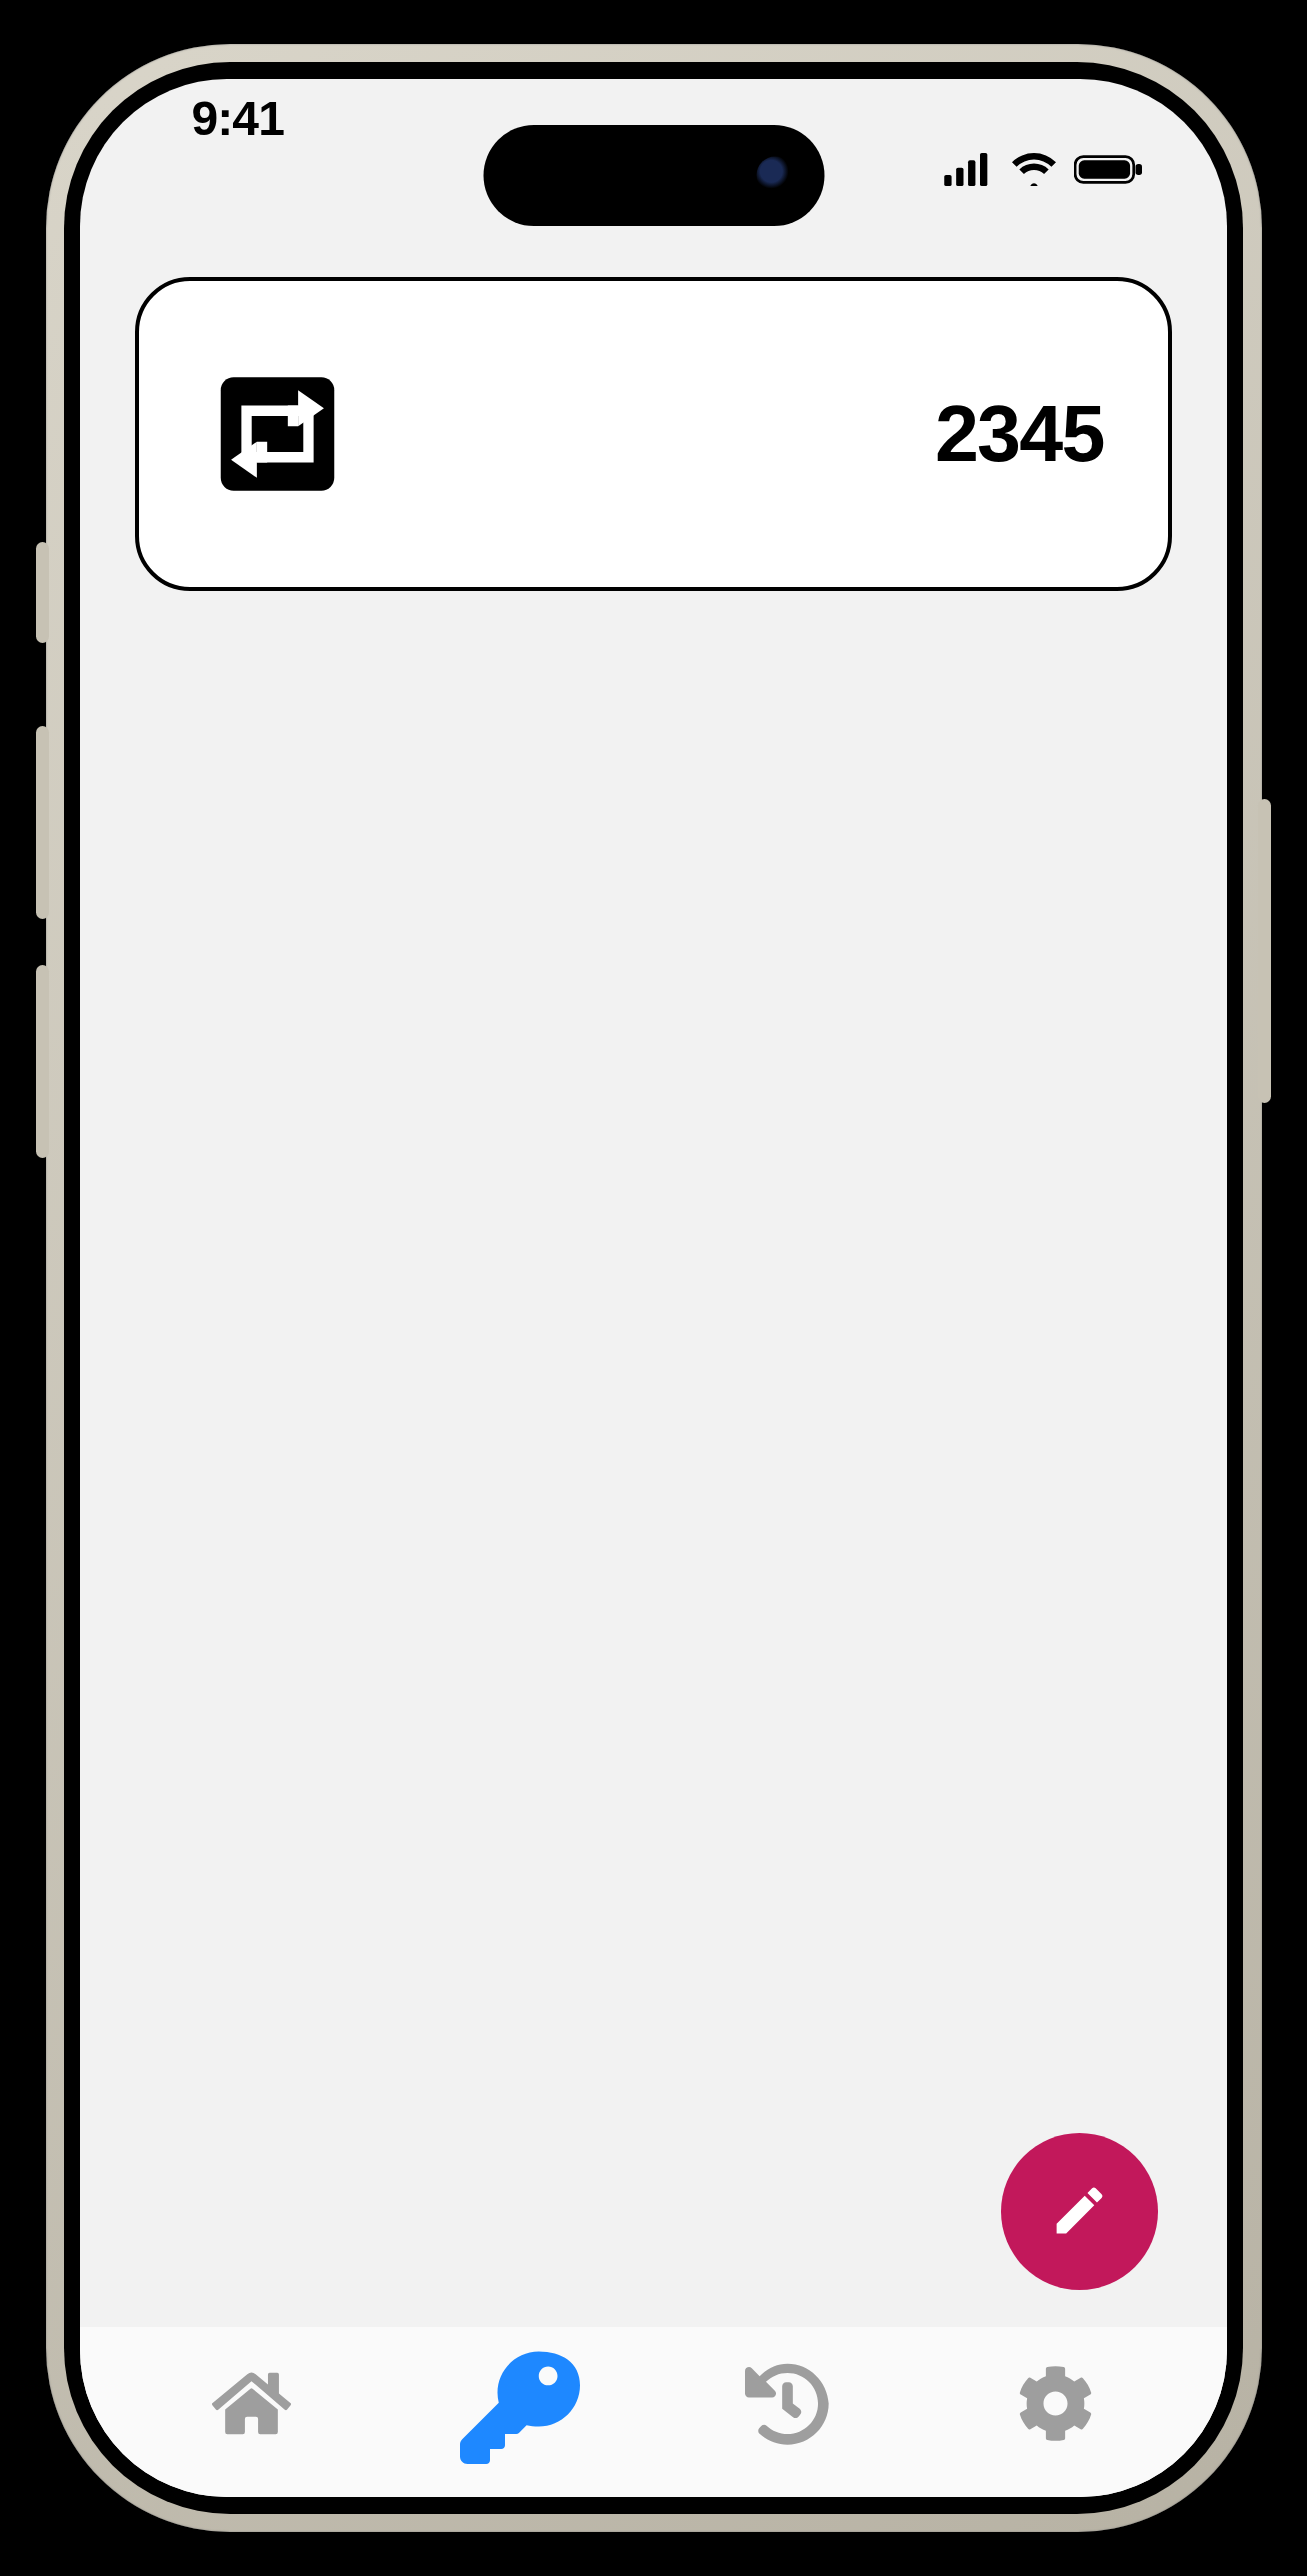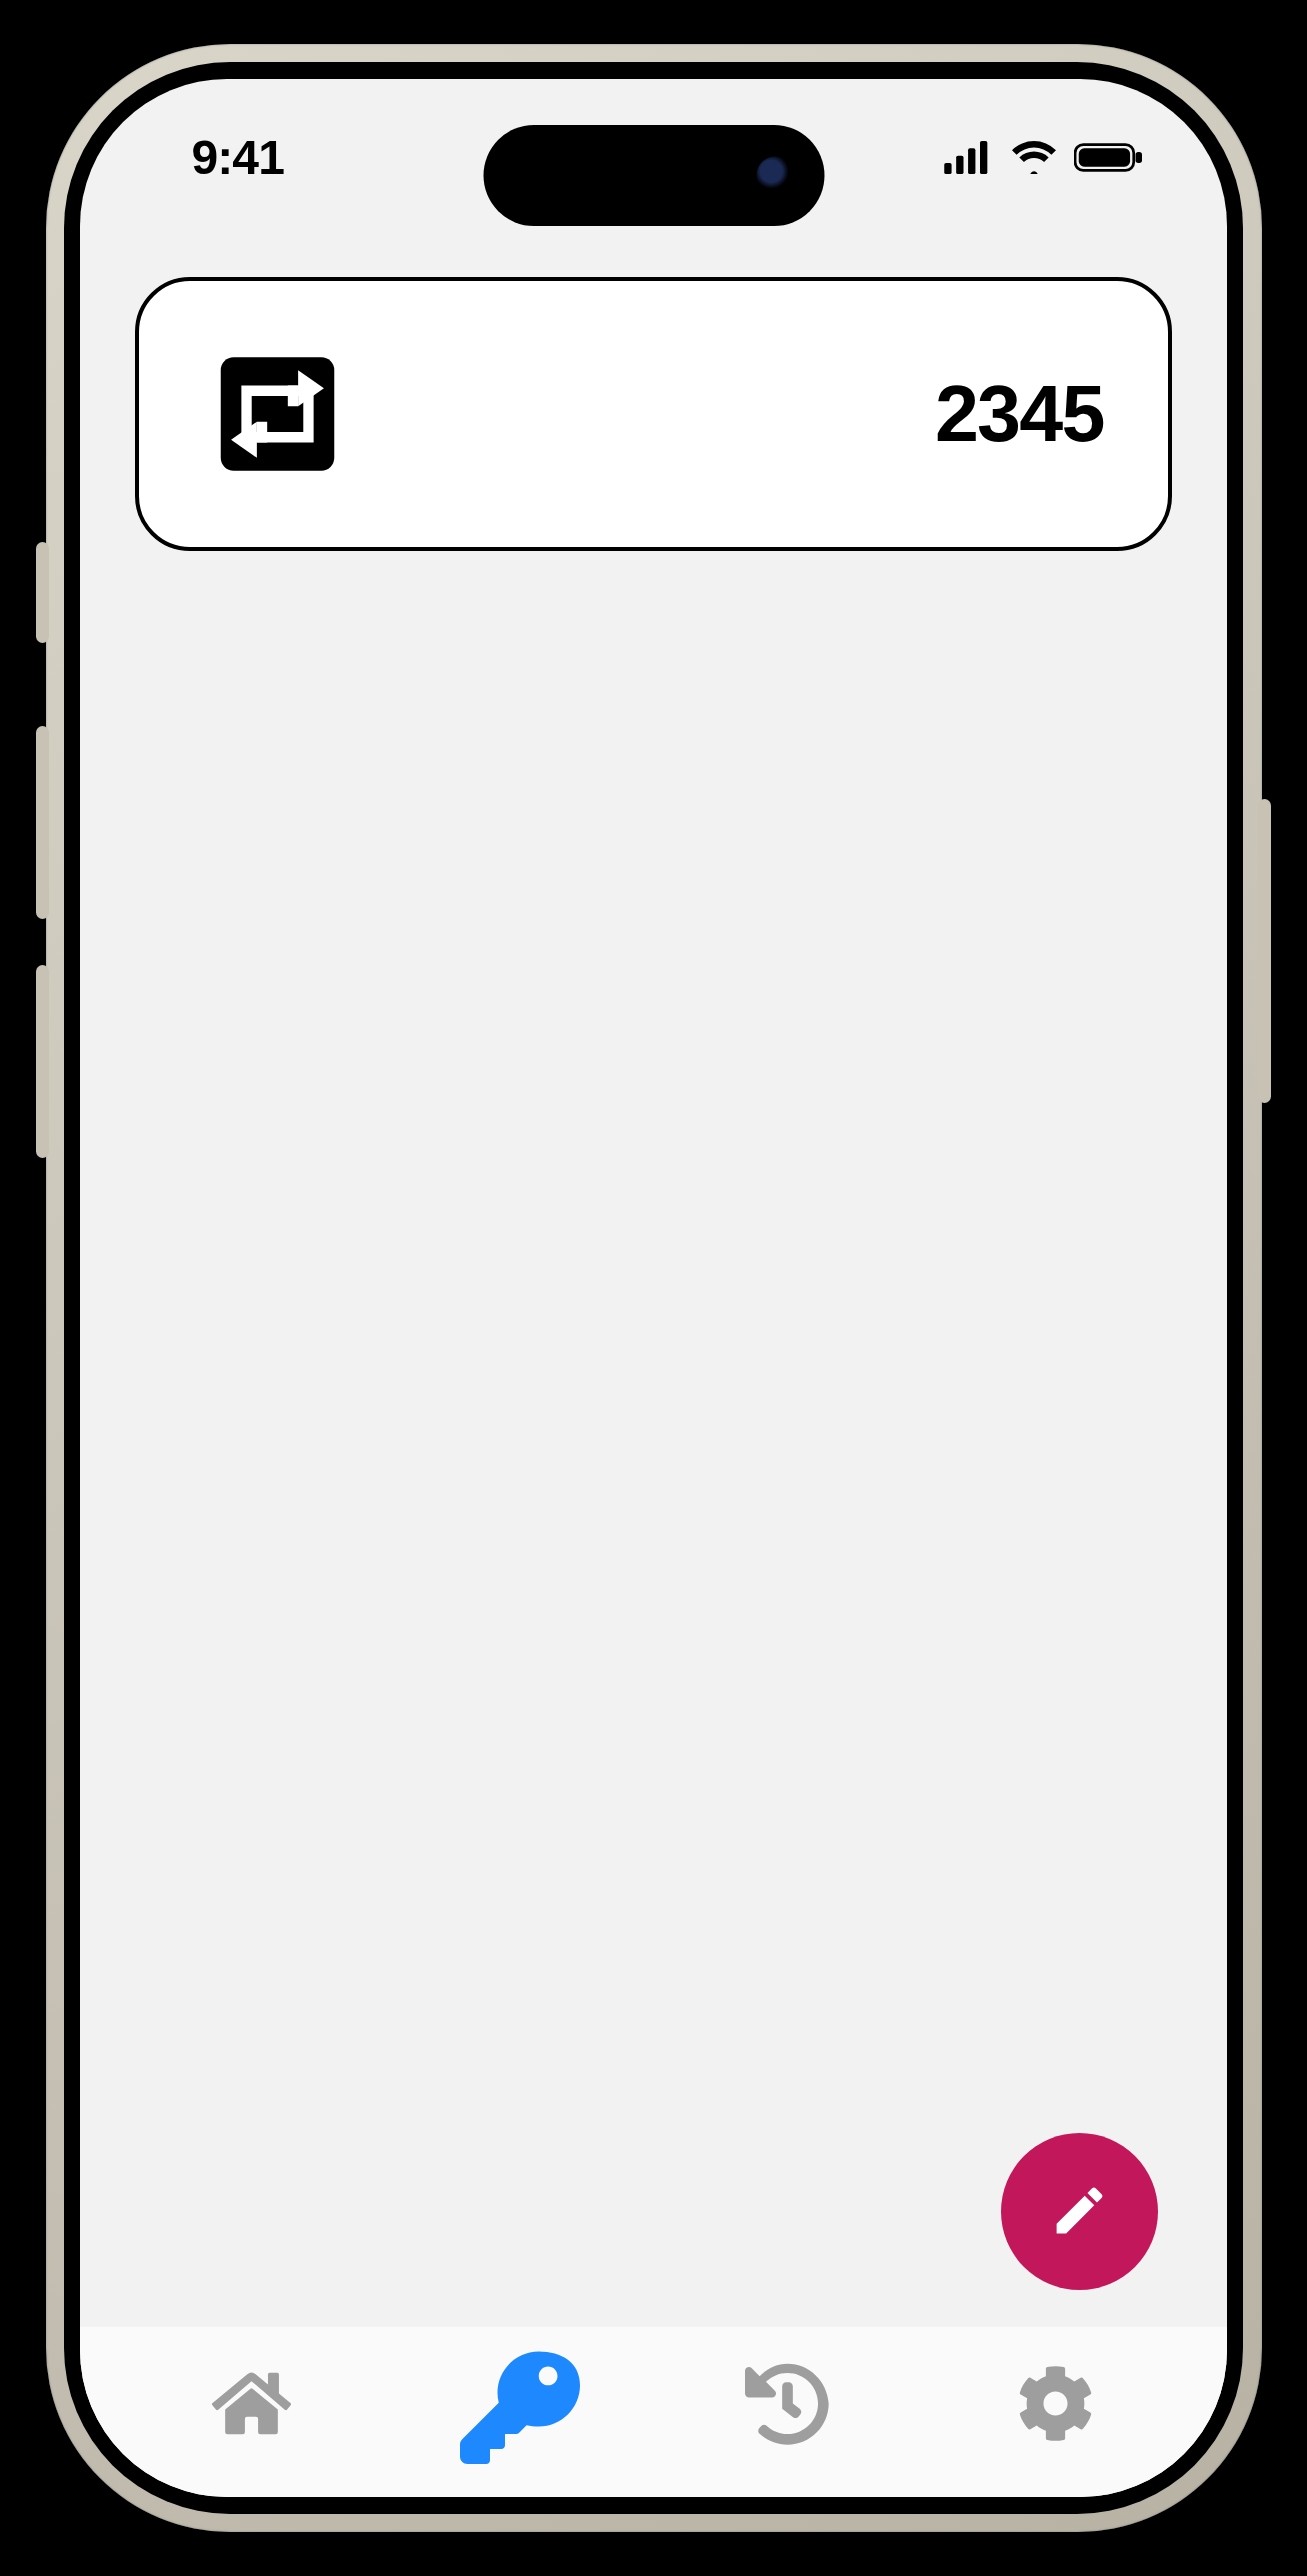--- a/index.html
+++ b/index.html
@@ -66,24 +66,23 @@
     right:31px; top:50%;
     width:37px; height:37px;
     transform:translateY(-50%);
     border-radius:50%;
     background:radial-gradient(circle at 40% 40%, #1a2a55 0 35%, #000 55%);
   }
 
   
   .status-bar {
     position: absolute;
-    top: 0; left: 0; right: 0;
+    top: 12px; left: 0; right: 0;
     height: 157px;
     display: flex;
-    align-items: center;
     justify-content: space-between;
     padding: 0 83px 0 111px;
     z-index: 40;
   }
   .status-time {
     font-size: 48px;
     font-weight: 600;
     color:#000;
     letter-spacing: -0.9px;
   }
@@ -93,21 +92,21 @@
   
   .content {
     position:absolute;
     top:170px; left:0; right:0; bottom:157px;
     padding: 28px 55px 0 55px;
   }
   .card {
     background:#fff;
     border:4.6px solid #000;
     border-radius:55px;
-    height:274px;
+    height:314px;
     margin-bottom:55px;
     display:flex;
     align-items:center;
     justify-content:space-between;
     padding:0 64px 0 74px;
   }
   .card-icon { width:129px; height:129px; display:flex; align-items:center; justify-content:center; }
   .card-value {
     font-size:79px;
     font-weight:800;

